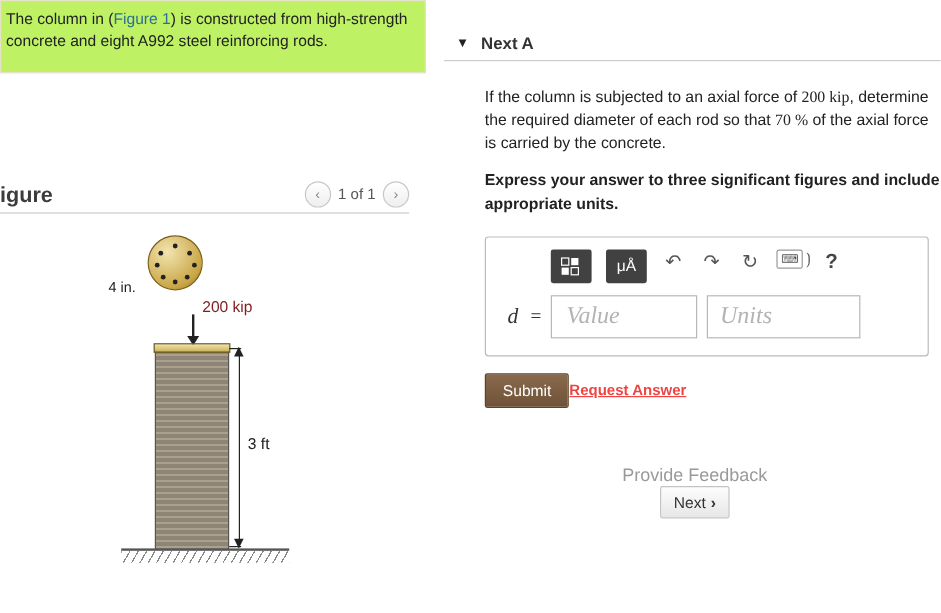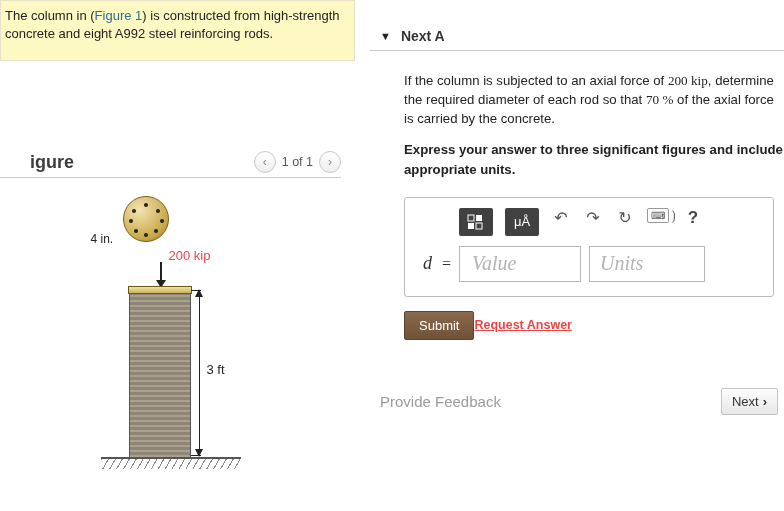--- a/index.html
+++ b/index.html
@@ -19,21 +19,21 @@
     width: 355px;
     height: 511px;
   }
   .right-col {
     position: absolute;
     left: 370px; top: 0;
     width: 414px;
     height: 511px;
   }
   .problem-statement {
-    background: #fef9c3;
+    background: #bef264;
     border: 1px solid #e6e2c9;
     padding: 6px 8px 18px 4px;
     font-size: 13px;
     line-height: 1.35;
     color: #222;
   }
   .problem-statement .figlink { color: #2a6f98; }
   .figure-section {
     margin-top: 90px;
     padding-right: 14px;
@@ -42,21 +42,20 @@
     display: flex;
     align-items: center;
     justify-content: space-between;
     border-bottom: 1px solid #ccc;
     padding-bottom: 4px;
   }
   .figure-title {
     font-size: 18px;
     font-weight: bold;
     color: #3c3c3c;
-    padding-left: 30px;
   }
   .fig-nav {
     display: flex; align-items: center; gap: 6px;
     color: #555; font-size: 12.5px;
   }
   .nav-btn {
     width: 22px; height: 22px;
     border: 1px solid #c8c8c8;
     border-radius: 50%;
     background: linear-gradient(#fff,#eee);
@@ -78,21 +77,21 @@
     background: radial-gradient(circle at 35% 30%, #f2e4b0, #c9a646 70%, #8d6e1d 100%);
     border: 1px solid #7b5e17;
   }
   .dot {
     position: absolute; width: 4px; height: 4px; background:#222; border-radius:50%;
   }
   .dim4in {
     position: absolute; top: 40px; left: 30px; font-size: 12px; color:#222;
   }
   .force-label {
-    position: absolute; top: 56px; left: 108px; font-size: 13px; color:#ef4444;
+    position: absolute; top: 56px; left: 108px; font-size: 13px; color:#7f1d1d;
   }
   .arrow-down {
     position:absolute; top:70px; left:95px; width:0;height:0;
   }
   .arrow-down::before{
     content:""; position:absolute; top:0; left:4px; width:2px; height:20px; background:#222;
   }
   .arrow-down::after{
     content:""; position:absolute; top:18px; left:0;
     border-left:5px solid transparent; border-right:5px solid transparent; border-top:8px solid #222;
@@ -186,39 +185,40 @@
   .eq{ font-family:'Times New Roman',serif; font-size:16px; }
   .field{
     height:36px; border:1px solid #b7b7b7;
     font-family:'Times New Roman',serif; font-style:italic;
     font-size:20px; color:#b3b3b3;
     padding: 0 10px;
     display:flex; align-items:center;
     background:#fff;
   }
   .field.value{ width:122px;padding-left:12px; }
-  .field.units{ width:116px; }
+  .field.units{ width:128px; }
   .submit-row{
     margin: 14px 0 0 34px;
     display:flex; align-items:center; 
   }
   .submit-btn{
     background: linear-gradient(#8a6a4d,#6f5238);
     color:#fff; border:1px solid #5c432d;
     padding: 6px 14px; font-size:13px; border-radius:2px;
     cursor:pointer;
   }
   .request-link{
     color:#ef4444; font-weight:bold; font-size:12.5px; text-decoration:underline;
     cursor:pointer;
   }
   .feedback-row{
     margin: 48px 0 0 10px;
     display:flex; align-items:center; justify-content:space-between;
     padding-right: 6px;
+    flex-direction: column;
   }
   .feedback-link{
     color:#9a9a9a; font-size:15px;
   }
   .next-btn{
     background: linear-gradient(#fdfdfd,#e7e7e7);
     border:1px solid #c4c4c4; border-radius:2px;
     padding:5px 10px; font-size:13px; color:#333;
     display:flex; align-items:center; gap:4px;
     cursor:pointer;

